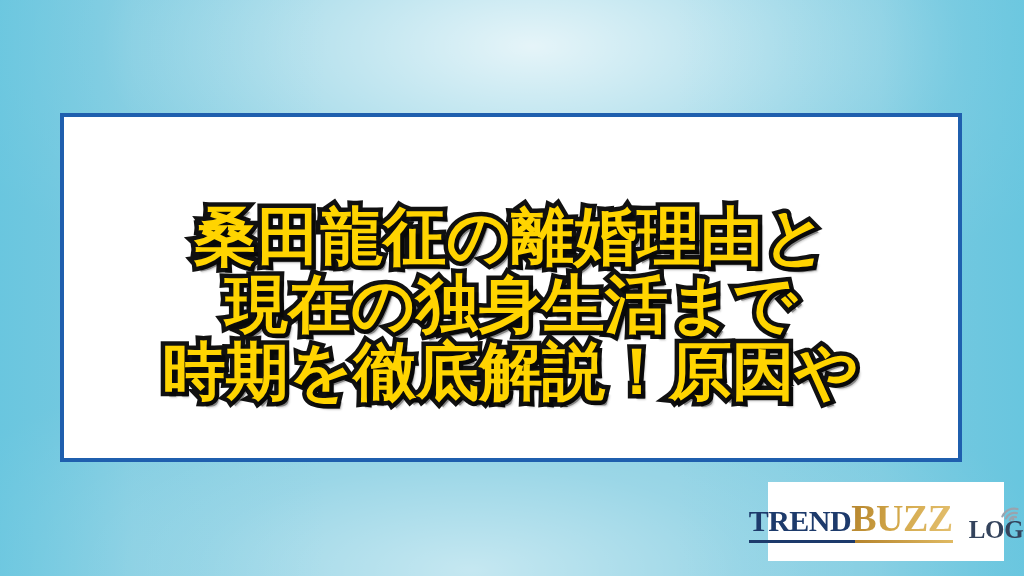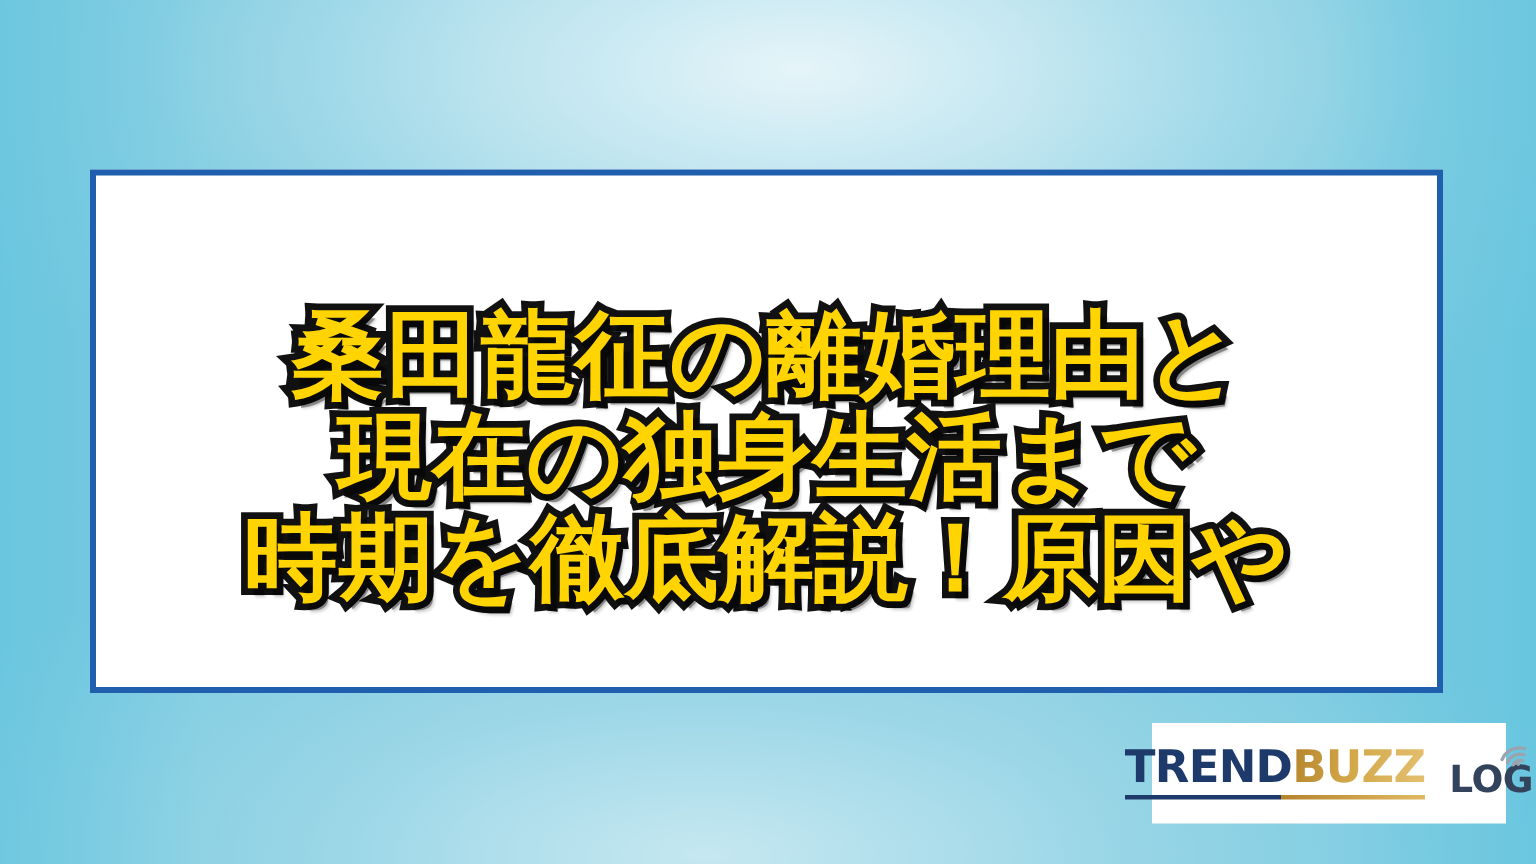--- a/index.html
+++ b/index.html
@@ -90,25 +90,26 @@
        5px 6px 2px rgba(0,0,0,0.18);
     padding: 1px 0;
   }
 
   
   #logo-badge {
     position: absolute;
     left: 768px;
     top: 482px;
     width: 236px;
-    height: 67px;
+    height: 79px;
     background: #ffffff;
     display: flex;
     align-items: center;
     justify-content: center;
+    font-family: Liberation Serif, serif;
   }
 
   #logo-inner {
     position: relative;
     display: flex;
     align-items: flex-end;
     transform: translateY(-1px);
   }
 
   .logo-wordmark {
@@ -120,21 +121,21 @@
     align-items: baseline;
     line-height: 1;
   }
   #logo-trend {
     font-size: 30px;
     font-weight: 900;
     color: #1d3a6b;
     letter-spacing: -0.5px;
   }
   #logo-buzz {
-    font-size: 30px;
+    font-size: 38px;
     font-weight: 900;
     letter-spacing: -0.5px;
     background: linear-gradient(100deg, #b5842c 0%, #d3a84a 45%, #e4c070 100%);
     -webkit-background-clip: text;
     background-clip: text;
     color: transparent;
   }
   .logo-rule {
     display: flex;
     height: 3px;

